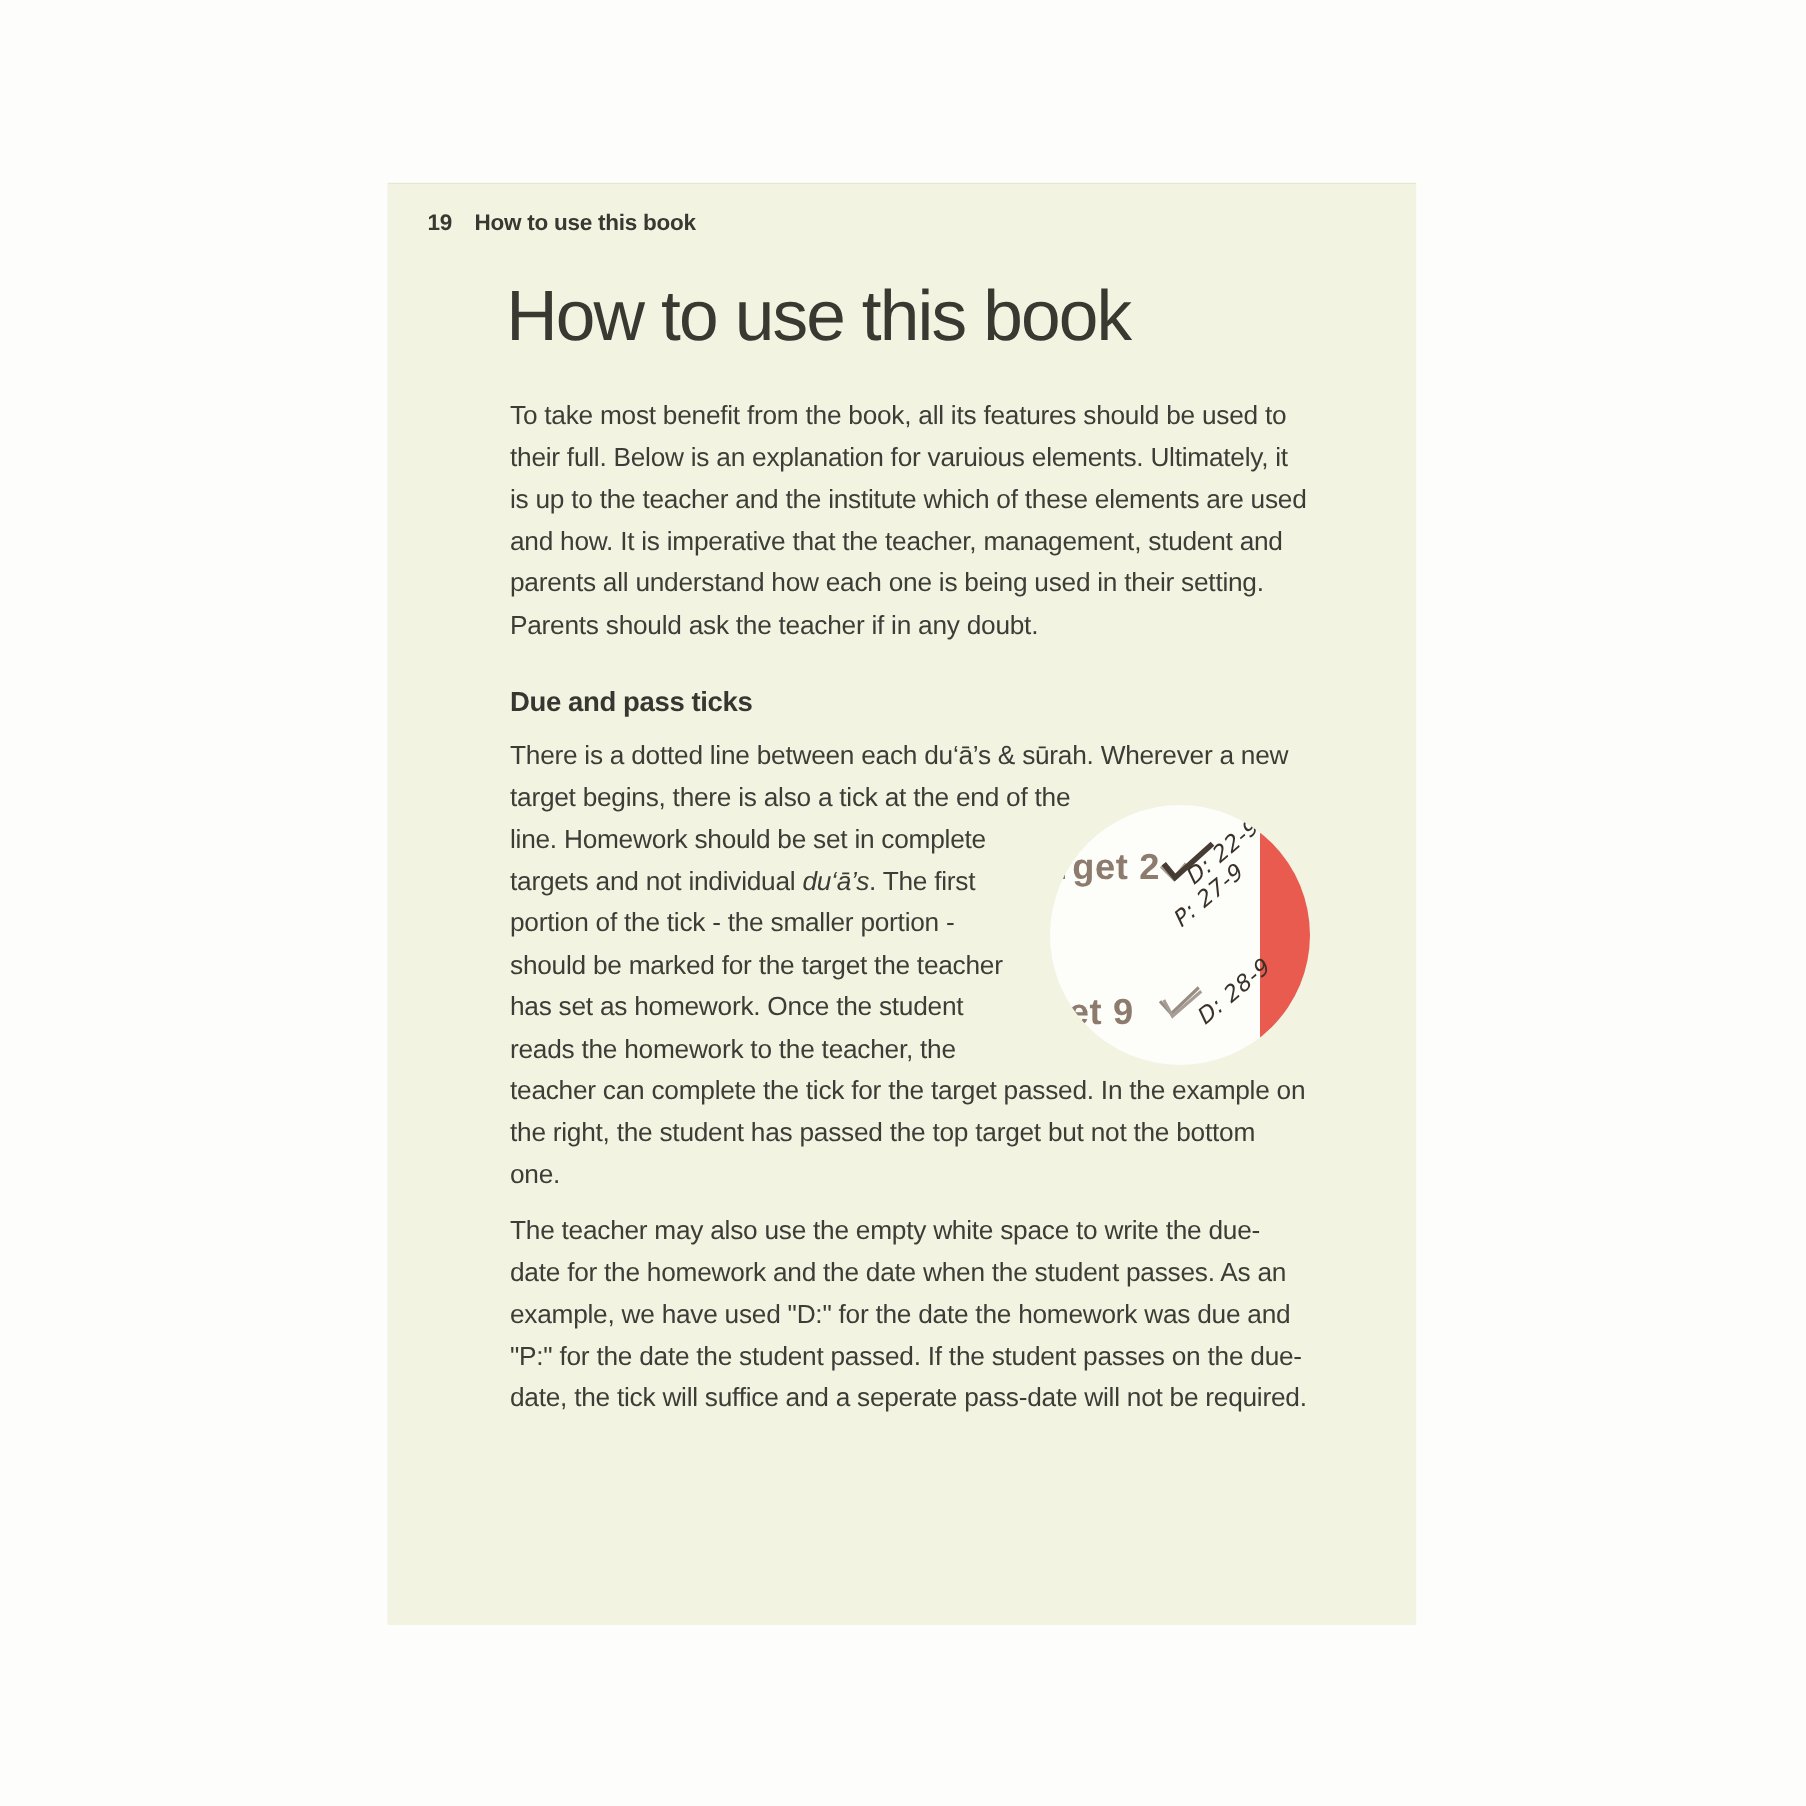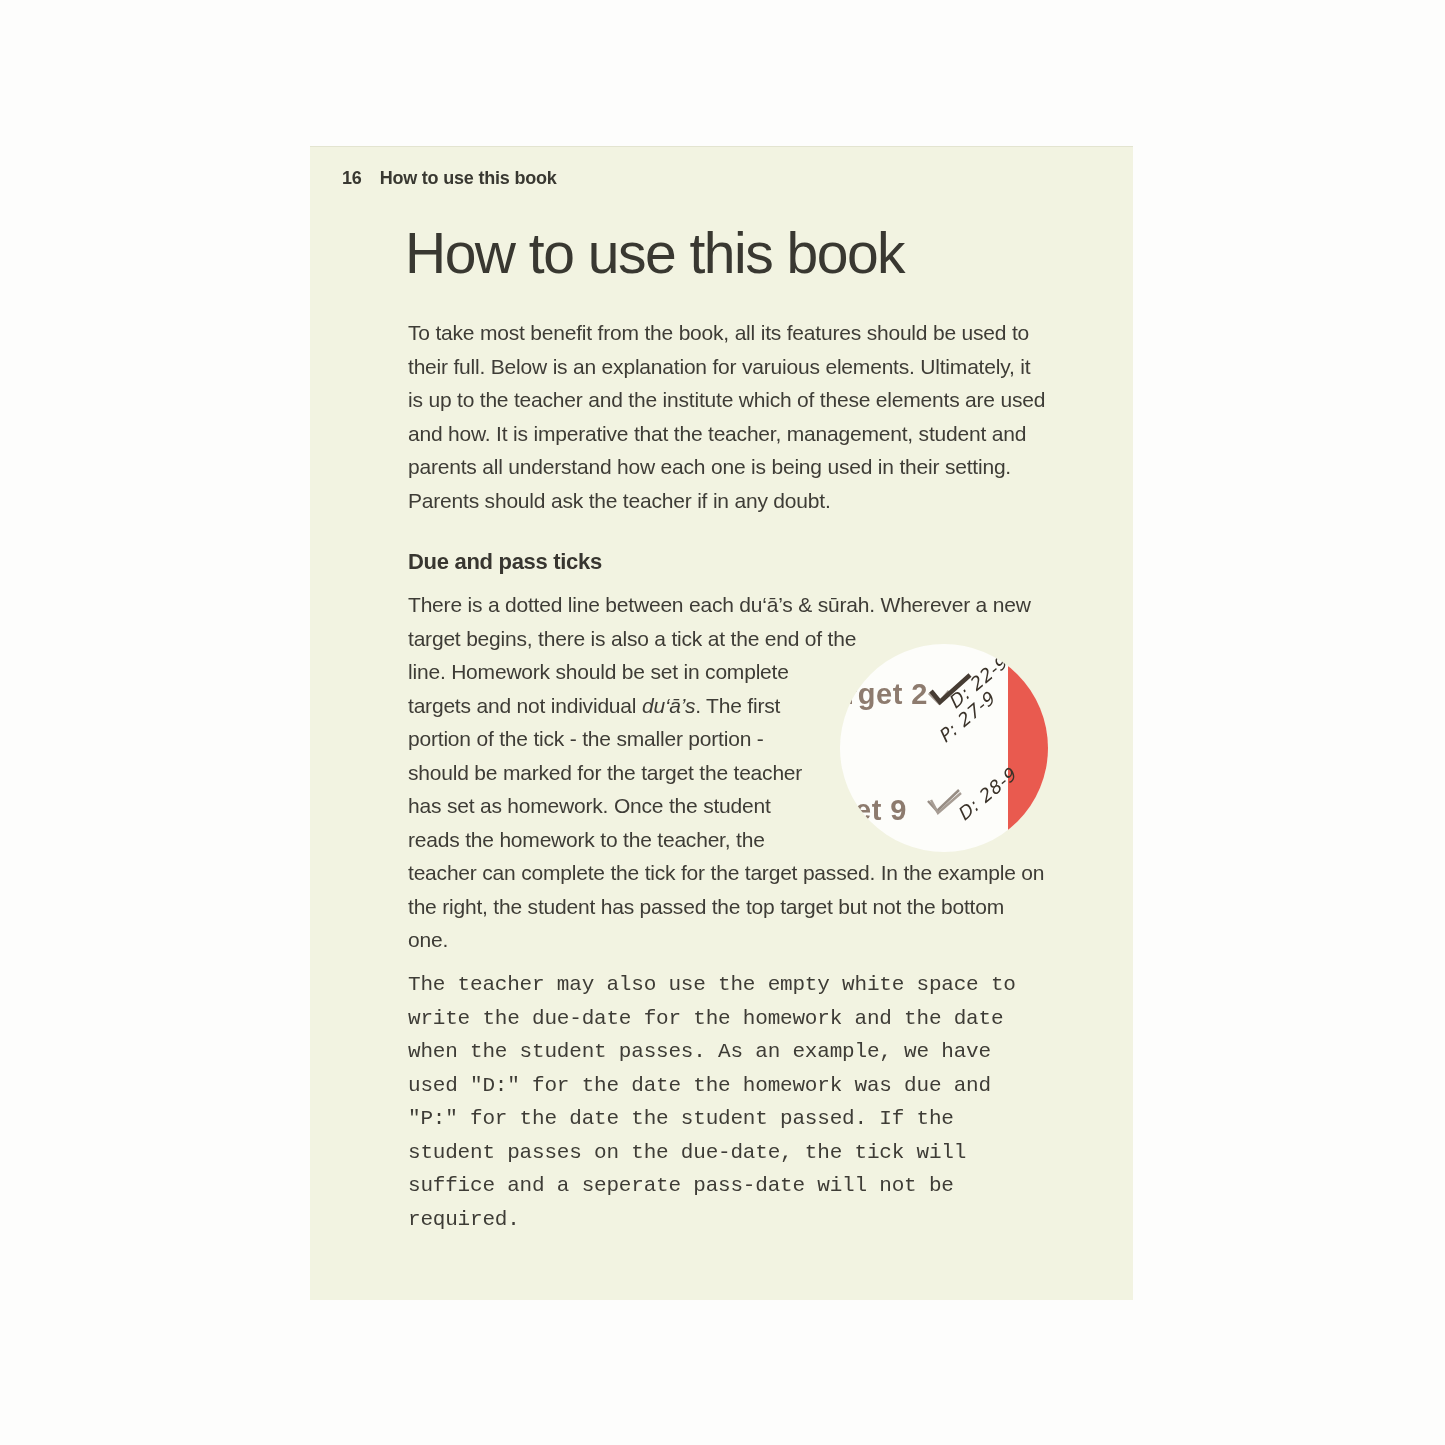--- a/index.html
+++ b/index.html
@@ -49,21 +49,21 @@
   .section-heading {
     position: absolute;
     left: 98px; top: 403px;
     font-size: 22px;
     font-weight: bold;
     letter-spacing: -0.3px;
     color: #383630;
     text-align: center;
   }
   .wrap-para { top: 442px; }
-  .note     { top: 822px; font-family: Liberation Mono, monospace; }
+  .note     { top: 822px; }
 
   
   .inset-float {
     float: right;
     width: 208px;
     height: 264px;
     margin-left: 20px;
     shape-outside: circle(106px at 104px 160px);
     shape-margin: 8px;
   }
@@ -107,21 +107,21 @@
   .hw-p27 { left: 112px; top: 74px; }
   .hw-d28 { left: 131px; top: 152px; }
   .italic { font-style: italic; margin-top: 17px; }
 </style>
 </head>
 <body>
 
 <div class="page">
 
   <div class="running-header">
-    <span>16</span>
+    <span>19</span>
     <span>How to use this book</span>
   </div>
 
   <h1 class="page-title">How to use this book</h1>
 
   <p class="body-text intro">To take most benefit from the book, all its features should be used to their full. Below is an explanation for varuious elements. Ultimately, it is up to the teacher and the institute which of these elements are used and how. It is imperative that the teacher, management, student and parents all understand how each one is being used in their setting. Parents should ask the teacher if in any doubt.</p>
 
   <h2 class="section-heading">Due and pass ticks</h2>
 
   <div class="body-text wrap-para">

